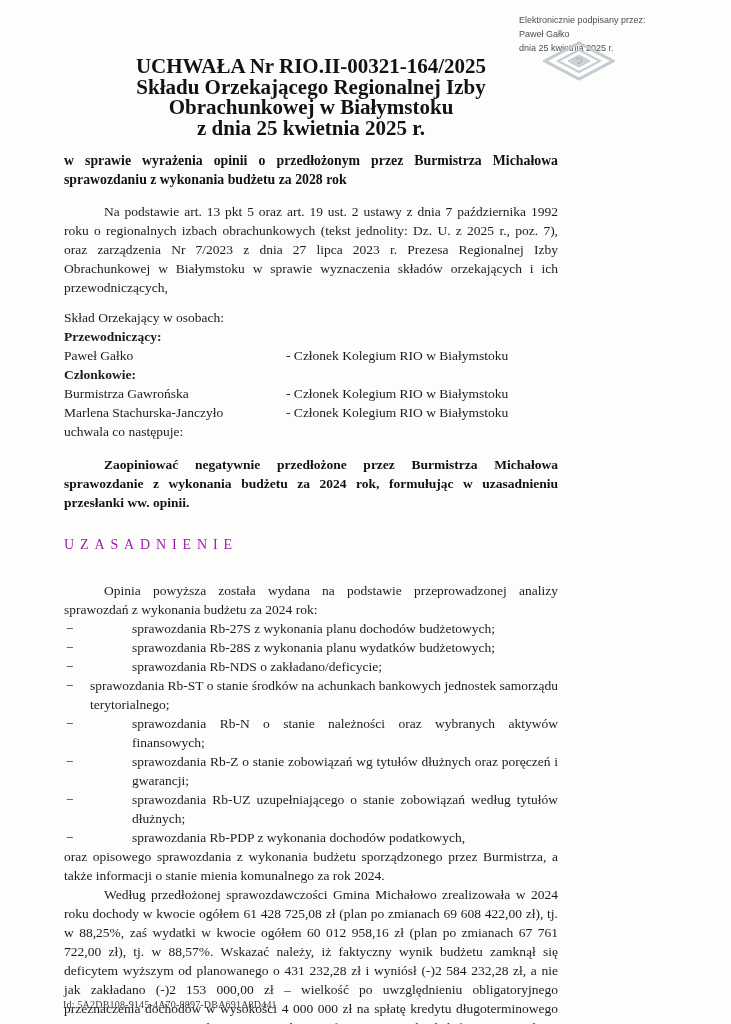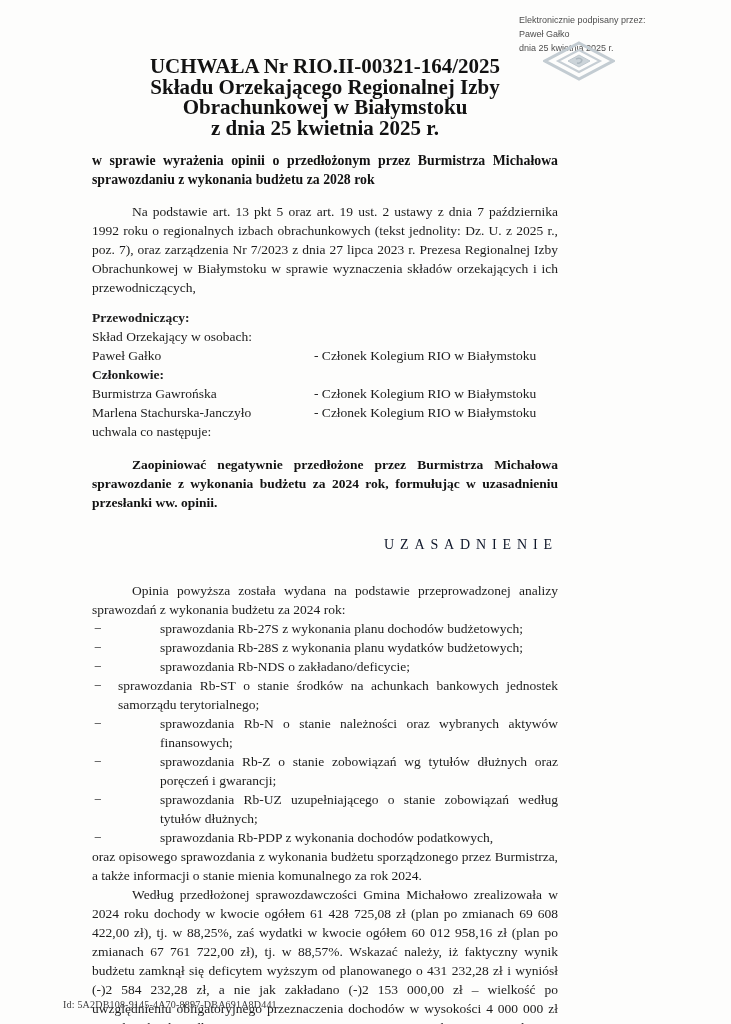--- a/index.html
+++ b/index.html
@@ -8,21 +8,21 @@
     background: #fdfdfc;
     font-family: "Liberation Serif", "DejaVu Serif", serif;
     color: #1c1c1c;
     position: relative;
     overflow: hidden;
   }
   .page {
     position: relative;
     width: 620px; height: 1024px;
     box-sizing: border-box;
-    padding: 56px 62px 0 92px;
+    padding: 56px 62px 0 64px;
   }
   
   .esig {
     position: absolute;
     top: 13px; left: 519px; width: 170px;
     font-family: "Liberation Sans", sans-serif;
     font-size: 9px; line-height: 14px;
     color: #4e4e4e;
   }
   .esig-stamp { position: absolute; top: 41px; left: 543px; width: 72px; height: 46px; }
@@ -32,22 +32,22 @@
   p, .para { font-size: 13.5px; line-height: 19px; margin: 0; }
   .legal { margin-top: 13px; text-align: justify; text-indent: 40px; }
   
   .panel { margin-top: 11px; }
   .panel-row { display: flex; font-size: 13.5px; line-height: 19px; }
   .panel-name { width: 222px; flex: 0 0 222px; }
   .bold-label { font-weight: bold; }
   .enacts { font-weight: normal; }
   .decision { margin-top: 14px; font-weight: bold; text-align: justify; text-indent: 40px; color: #121212; }
   .uzasadnienie {
-    margin-top: 25px; text-align: right;
-    font-size: 14px; letter-spacing: 0.42em; color: #0f172a;
+    margin-top: 25px; text-align: left;
+    font-size: 14px; letter-spacing: 0.42em; color: #a21caf;
   }
   .intro { margin-top: 28px; text-align: justify; text-indent: 40px; }
   
   ul.reports { list-style: none; margin: 0; padding: 0; }
   ul.reports li {
     position: relative;
     padding-left: 68px;
     font-size: 13.5px; line-height: 19px;
     text-align: justify;
   }
@@ -83,22 +83,22 @@
     <div>UCHWAŁA Nr RIO.II-00321-164/2025</div>
     <div>Składu Orzekającego Regionalnej Izby Obrachunkowej w Białymstoku</div>
     <div>z dnia 25 kwietnia 2025 r.</div>
   </div>
 
   <div class="subject">w sprawie wyrażenia opinii o przedłożonym przez Burmistrza Michałowa sprawozdaniu z wykonania budżetu za 2028 rok</div>
 
   <p class="legal">Na podstawie art. 13 pkt 5 oraz art. 19 ust. 2 ustawy z dnia 7 października 1992 roku o regionalnych izbach obrachunkowych (tekst jednolity: Dz. U. z 2025 r., poz. 7), oraz zarządzenia Nr 7/2023 z dnia 27 lipca 2023 r. Prezesa Regionalnej Izby Obrachunkowej w Białymstoku w sprawie wyznaczenia składów orzekających i ich przewodniczących,</p>
 
   <div class="panel">
+    <div class="para">Skład Orzekający w osobach:</div>
     <div class="para bold-label">Przewodniczący:</div>
-    <div class="para">Skład Orzekający w osobach:</div>
     <div class="panel-row">
       <span class="panel-name">Paweł Gałko</span>
       <span>- Członek Kolegium RIO w Białymstoku</span>
     </div>
     <div class="para bold-label">Członkowie:</div>
     <div class="panel-row">
       <span class="panel-name">Burmistrza Gawrońska</span>
       <span>- Członek Kolegium RIO w Białymstoku</span>
     </div>
     <div class="panel-row">

